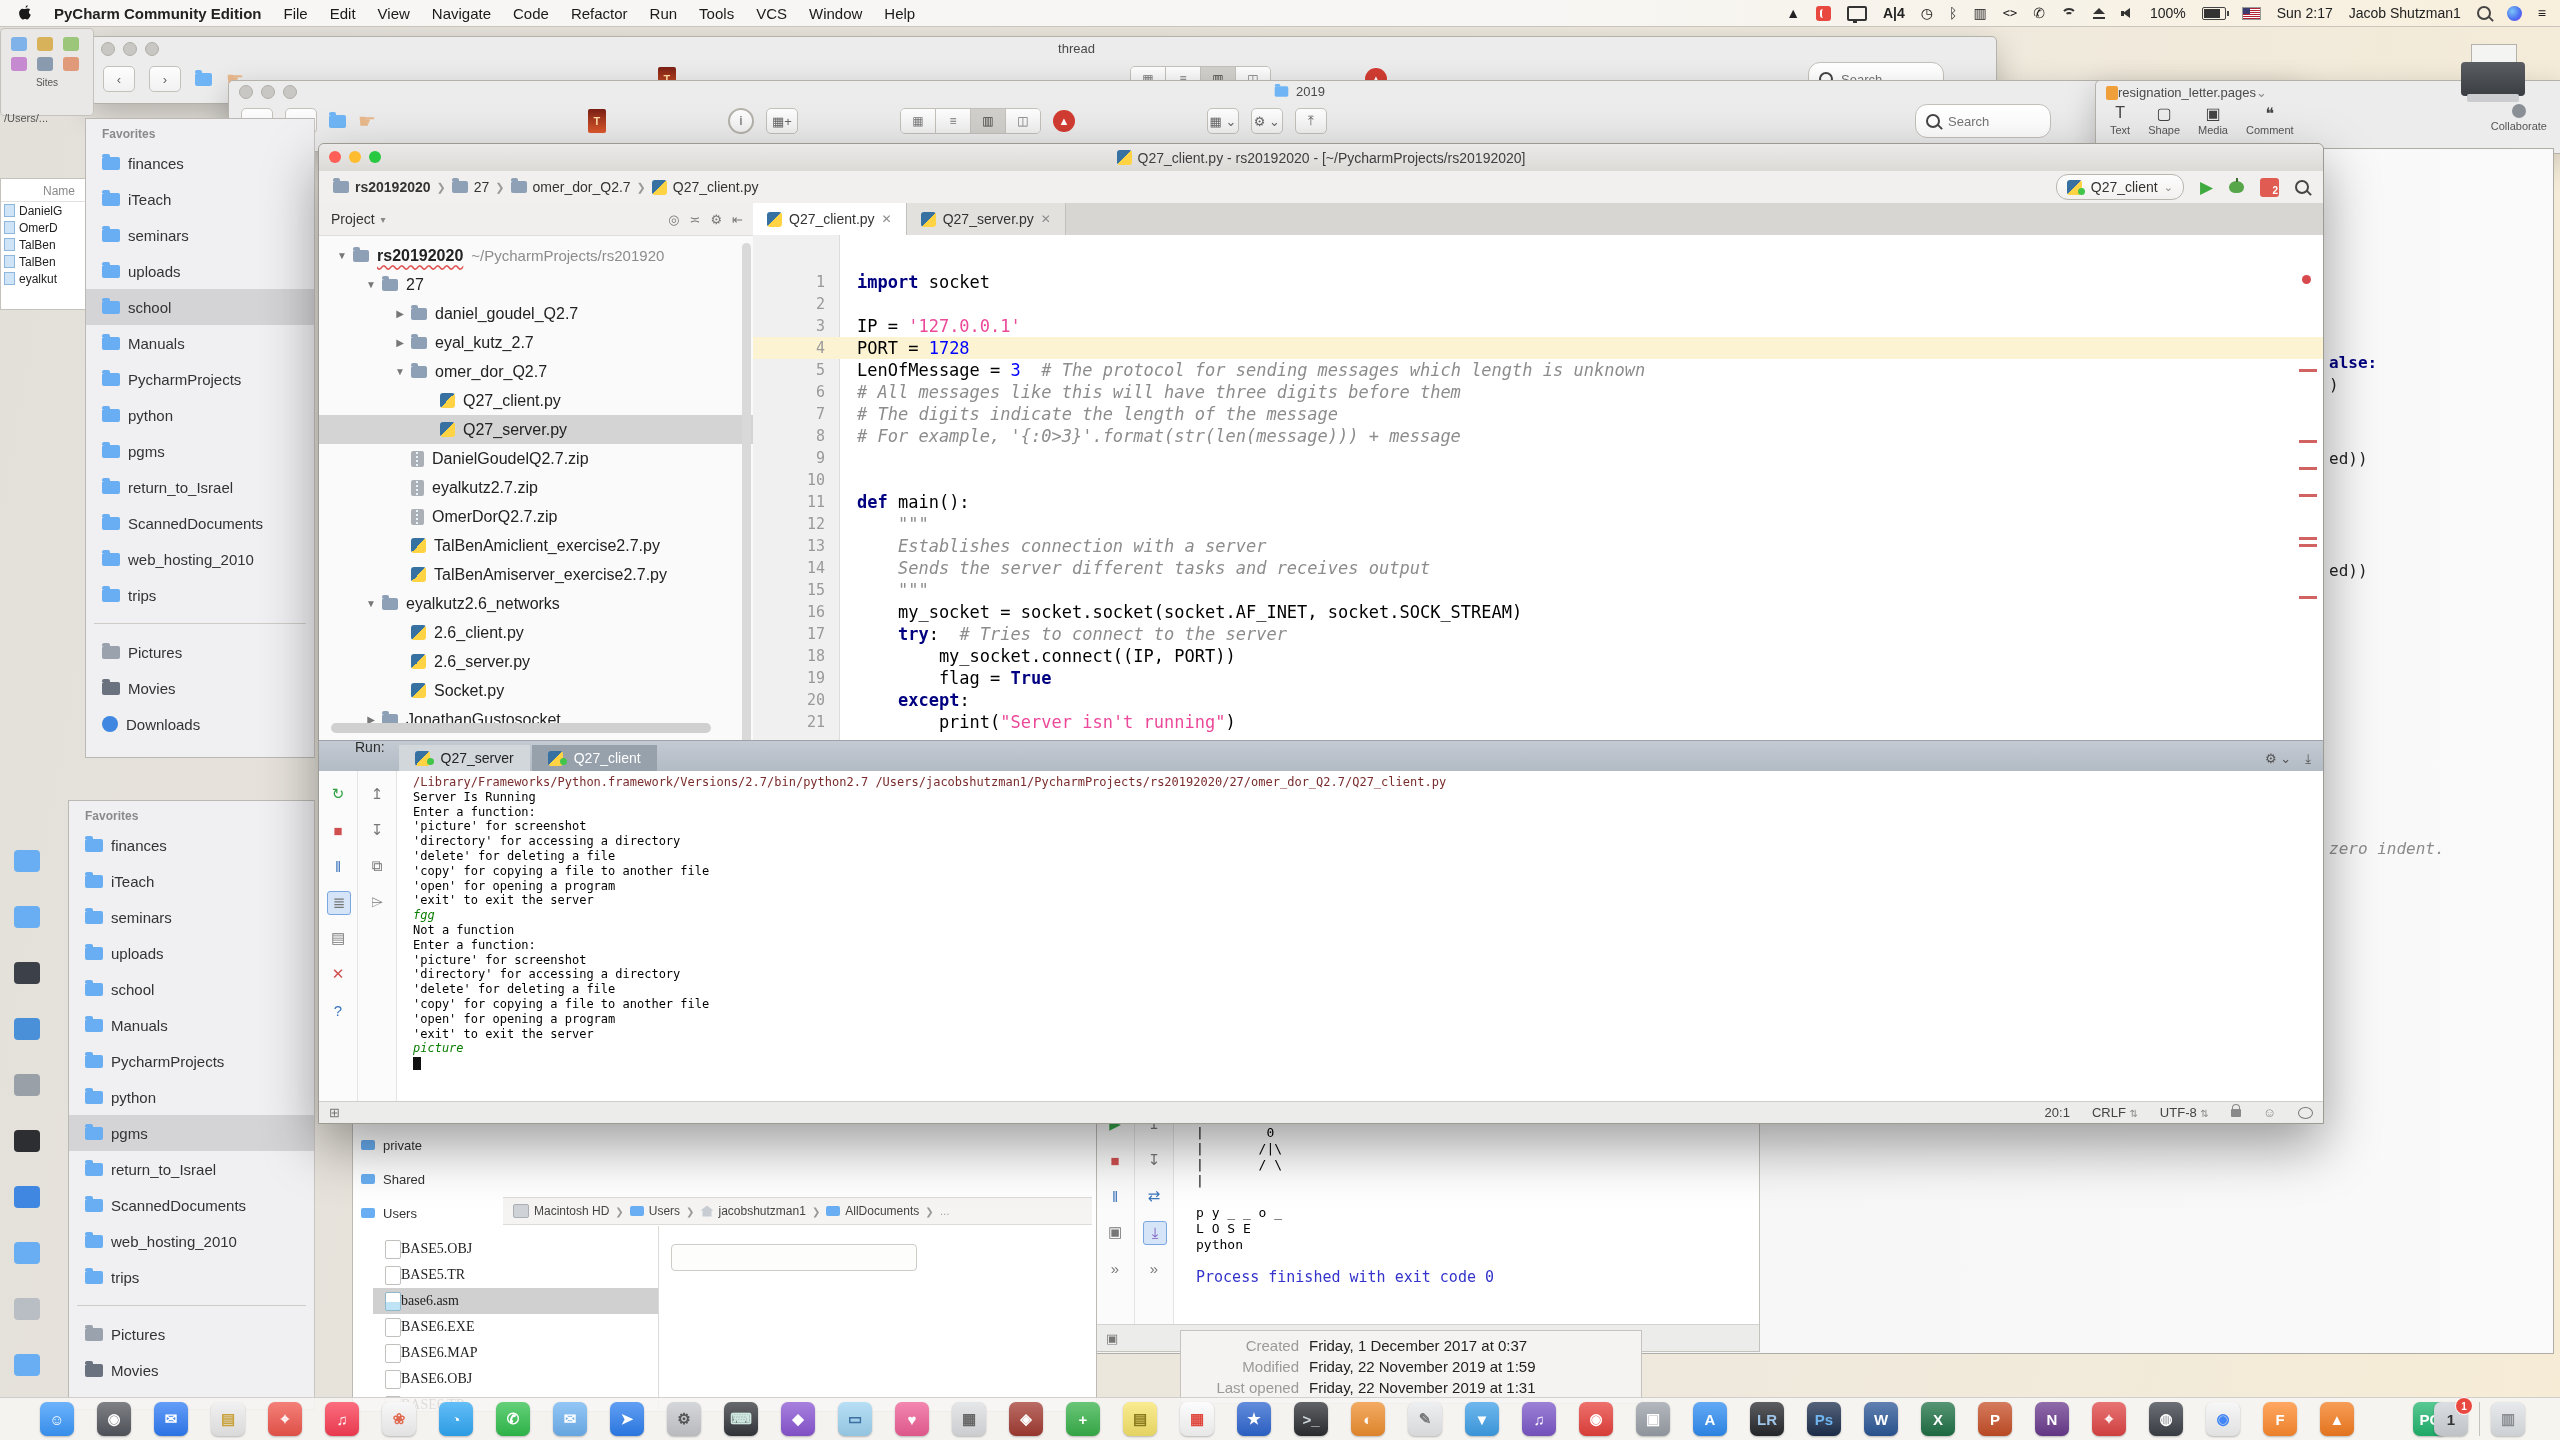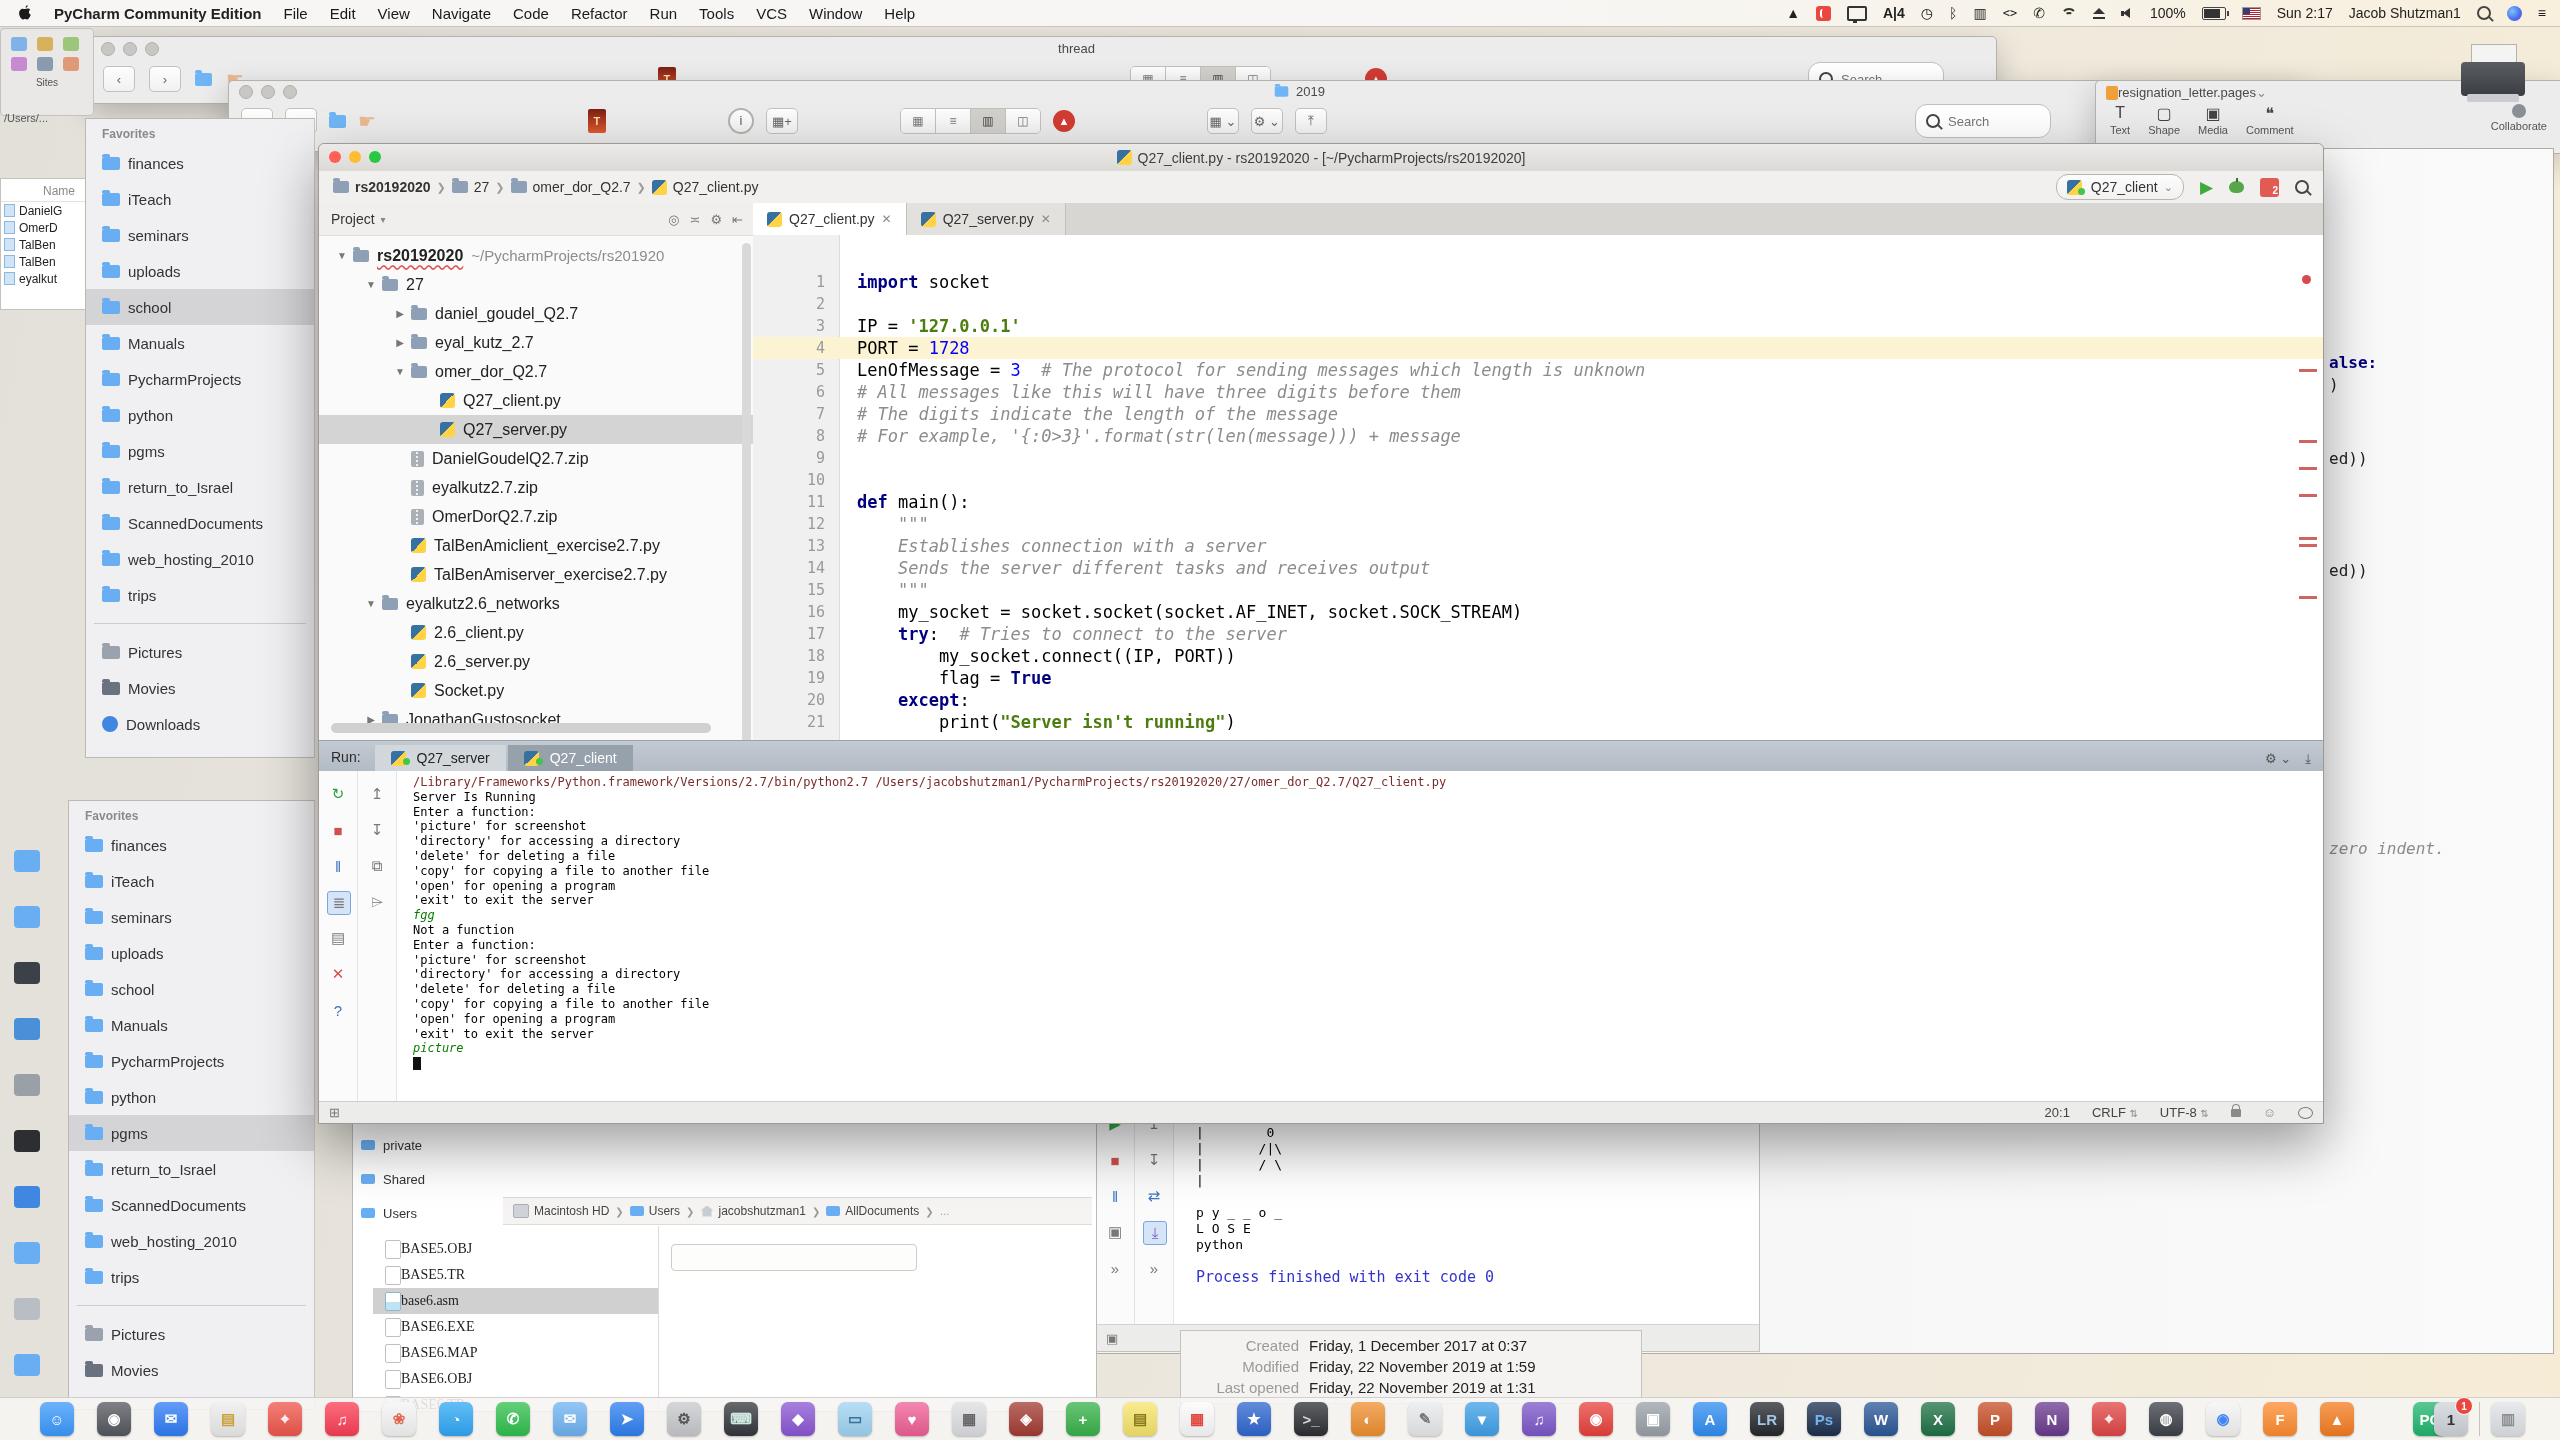--- a/index.html
+++ b/index.html
@@ -103,21 +103,21 @@
   .etab.active{background:#fff;}
   .etab .x{color:#8a8a8a;font-size:12px;}
   .pc-editor{position:absolute;left:434px;top:91px;right:0;bottom:382px;background:#fff;overflow:hidden;}
   .gutter-bg{position:absolute;left:0;top:0;bottom:0;width:86px;background:#f0f0f0;border-right:1px solid #dcdcdc;}
   .code-row{position:relative;display:flex;height:22px;line-height:22px;}
   .code-row .num{width:86px;flex:none;text-align:right;padding-right:14px;color:#999;font-size:15px;font-family:"DejaVu Sans Mono",monospace;box-sizing:border-box;}
   .code-row .src{white-space:pre;font-family:"DejaVu Sans Mono",monospace;font-size:17px;padding-left:18px;}
   .code-row.cur{background:#fbf3d2;}
   .tk-k{color:#000080;font-weight:bold;}
   .tk-p{color:#000;}
-  .tk-s{color:#4d7c0f;font-weight:bold;text-align:center;}
+  .tk-s{color:#ec4899;font-weight:normal;text-align:center;}
   .tk-n{color:#0000ff;}
   .tk-c{color:#8c8c8c;font-style:italic;}
   .tk-d{color:#8c8c8c;font-style:italic;}
   .err-dot{position:absolute;width:9px;height:9px;border-radius:50%;background:#d8494e;}
   .err-stripe{position:absolute;width:18px;height:3px;background:#d06262;}
   
   .pc-runhead{position:absolute;left:0;right:0;bottom:352px;height:30px;background:linear-gradient(#c3cad2,#b2bac4);border-top:1px solid #9aa2ac;display:flex;align-items:flex-end;font-size:14px;}
   .rtab{display:flex;align-items:center;gap:7px;height:26px;padding:0 16px;background:#d2d7dc;color:#222;margin-right:2px;}
   .rtab.active{background:#97a1ac;color:#fff;}
   .pc-runbody{position:absolute;left:0;right:0;bottom:22px;height:330px;background:#fff;}
@@ -837,21 +837,21 @@
           <div class="err-stripe" style="right: 6px; top: 205px;"></div>
           <div class="err-stripe" style="right: 6px; top: 232px;"></div>
           <div class="err-stripe" style="right: 6px; top: 259px;"></div>
           <div class="err-stripe" style="right: 6px; top: 302px;"></div>
           <div class="err-stripe" style="right: 6px; top: 309px;"></div>
           <div class="err-stripe" style="right: 6px; top: 361px;"></div>
         </div>
     </div>
 
     <div class="pc-runhead">
-      <span style="padding:0 14px 6px 12px;color:#2b2b2b;">Run:</span>
+      <span style="padding:0 14px 16px 12px;color:#2b2b2b;margin-left:24px;">Run:</span>
       <div id="run-tabs" style="display:flex;align-items:flex-end;margin-top:36px;">
           <div class="rtab">
             <span class="ic-py"></span>
             <span class="greendot" style="margin-top:6px;"></span>
             <span>Q27_server</span>
           </div>
           <div class="rtab active">
             <span class="ic-py"></span>
             <span class="greendot" style="margin-top:6px;"></span>
             <span>Q27_client</span>

